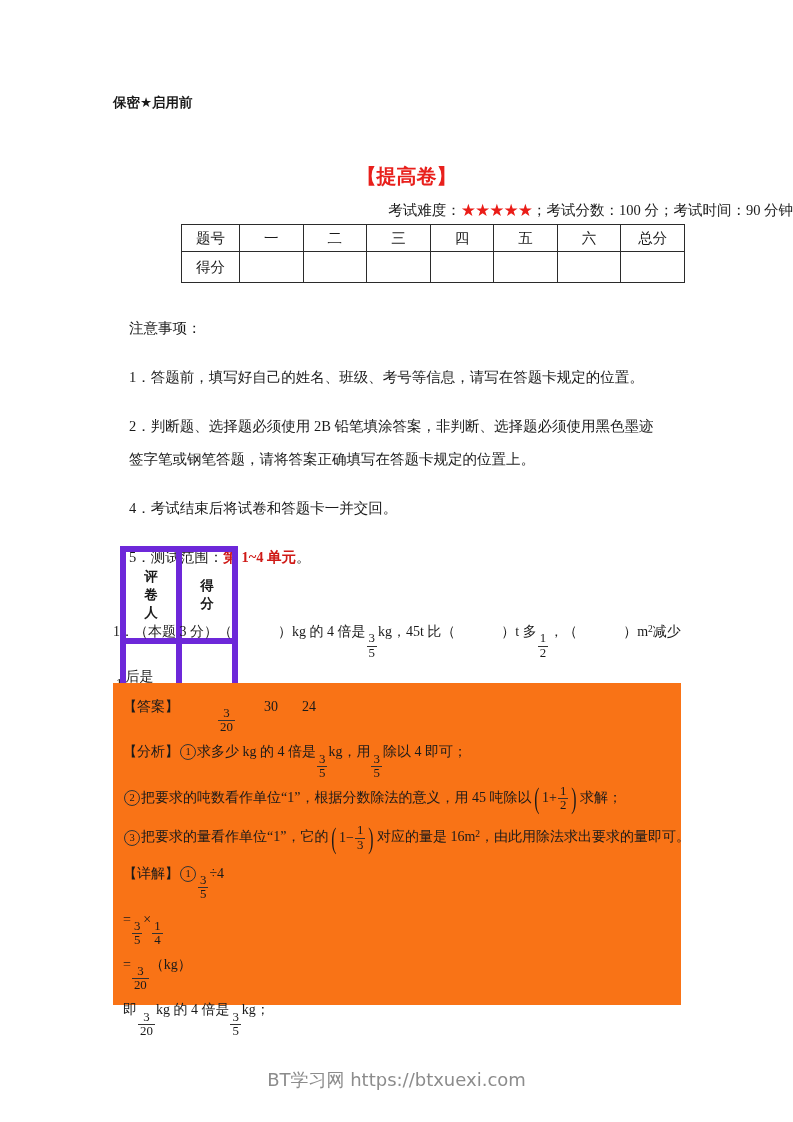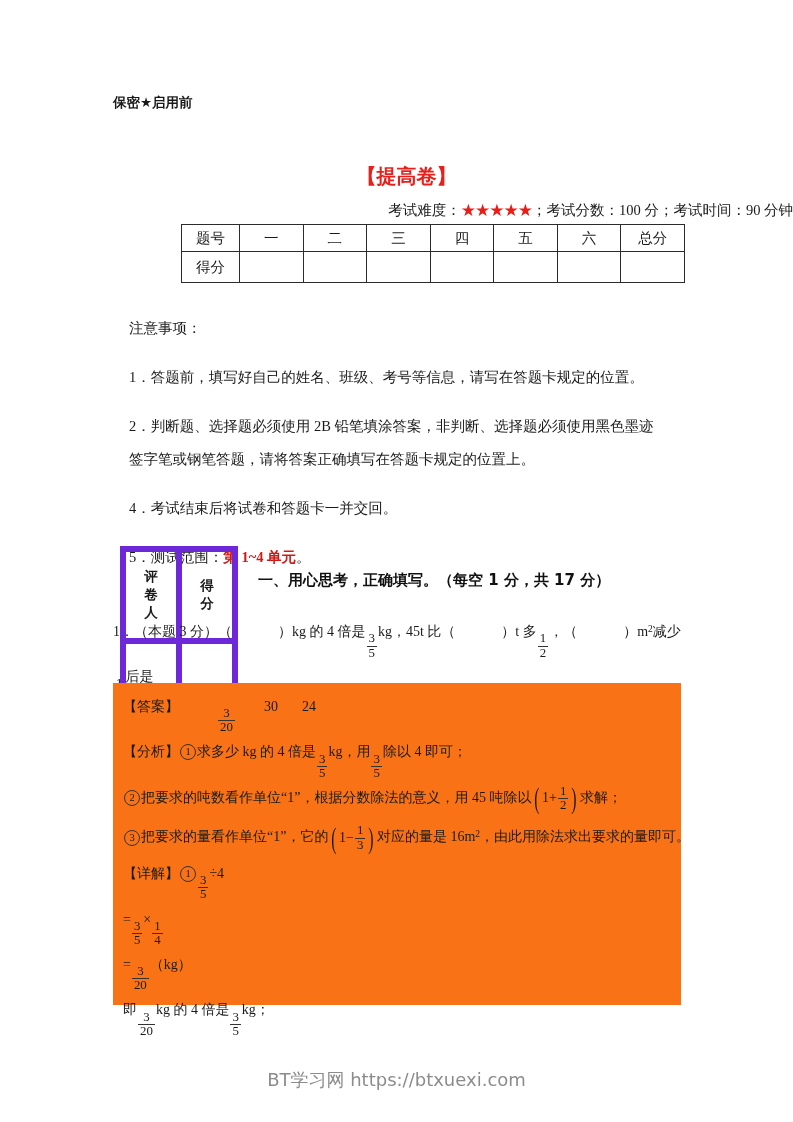--- a/index.html
+++ b/index.html
@@ -287,21 +287,20 @@
         <td>评卷人</td>
         <td>得分</td>
       </tr>
       <tr class="blank">
         <td></td>
         <td></td>
       </tr>
     </tbody>
   </table>
 
-  <div class="section-head">一、用心思考，正确填写。（每空 1 分，共 17 分）</div>
 
   <div class="question">
     <span>1．（本题 3 分）（</span><span class="sp-wide"></span><span>）kg 的 4 倍是</span><span class="frac">
         <span class="num">3</span>
         <span class="den">5</span>
       </span><span>kg，45t 比（</span><span class="sp-wide"></span><span>）t 多</span><span class="frac">
         <span class="num">1</span>
         <span class="den">2</span>
       </span><span>，（</span><span class="sp-wide"></span><span>）m</span><sup>2</sup><span>减少</span><span class="frac">
         <span class="num">1</span>

